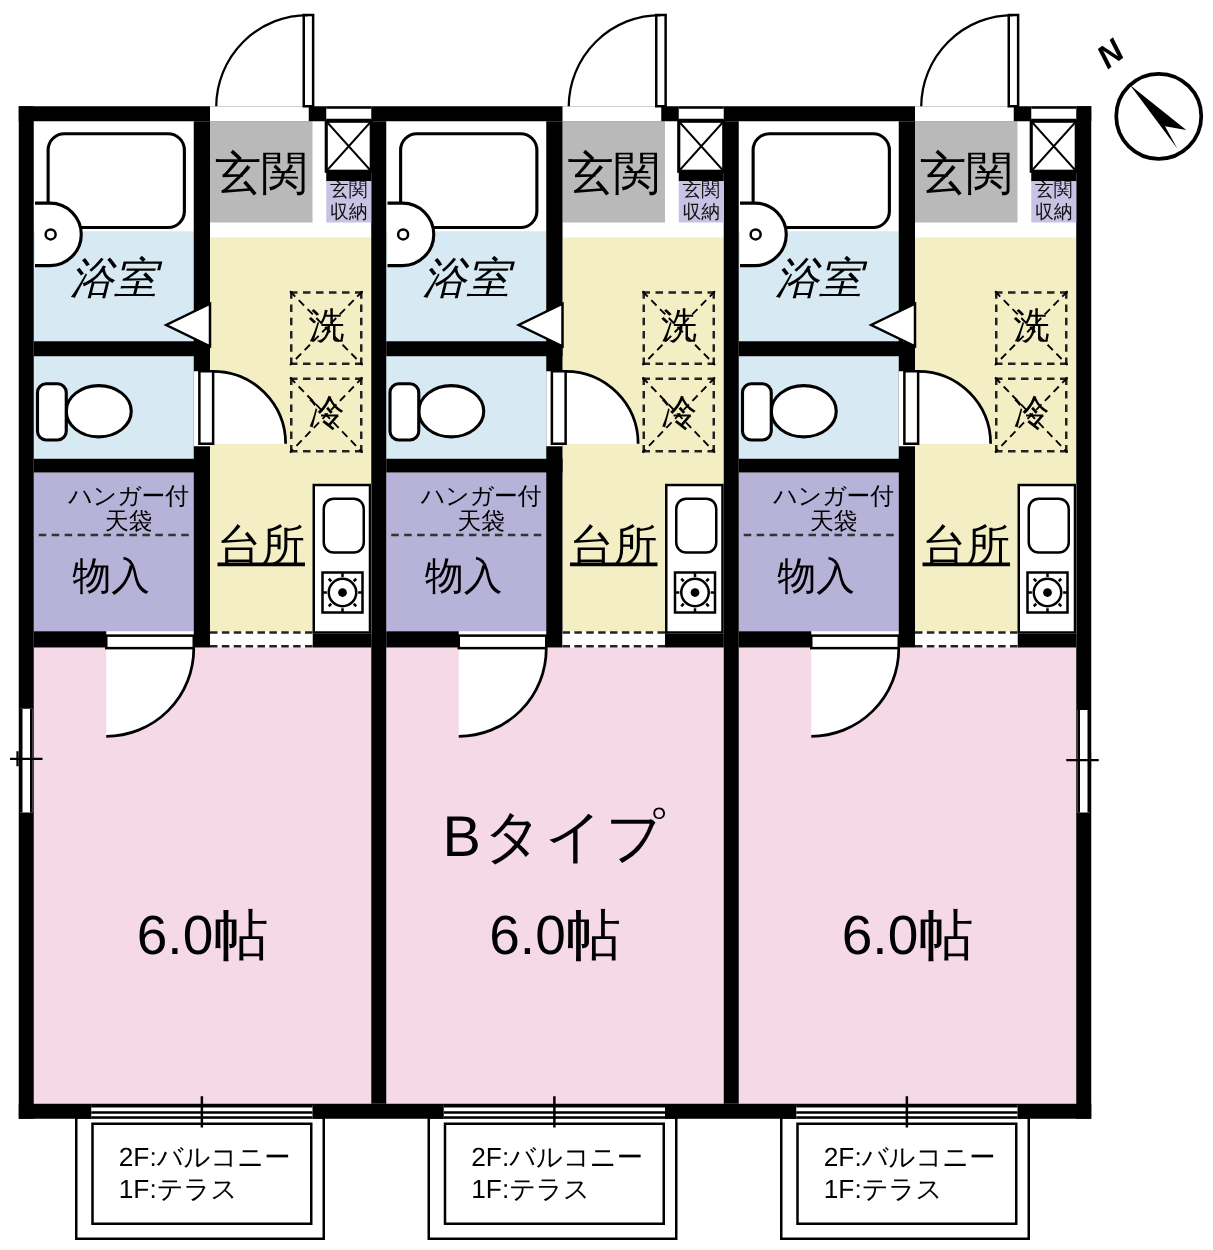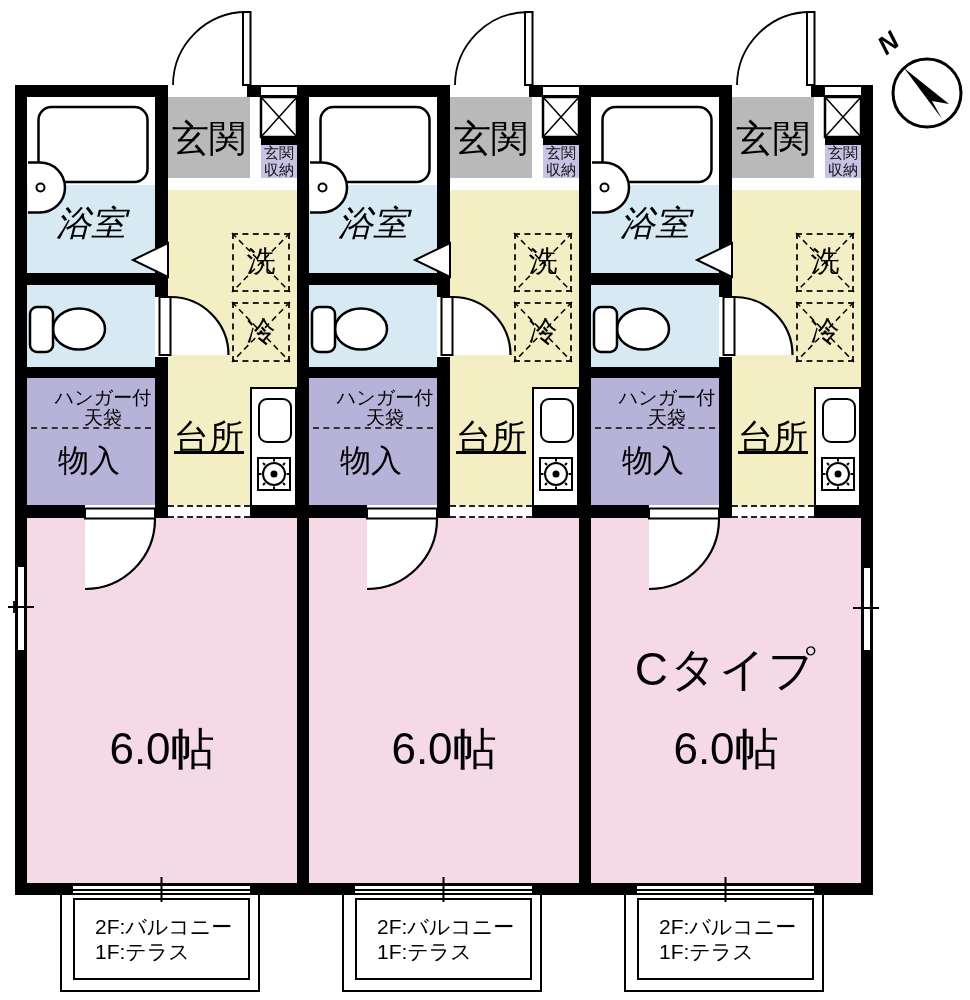--- a/index.html
+++ b/index.html
@@ -167,20 +167,21 @@
     <div class="abs gs-label">玄関
 収納</div>
     <div class="lbl genkan-lbl2">玄関</div>
     <div class="lbl bath-lbl">浴室</div>
     <div class="lbl wash-lbl">洗</div>
     <div class="lbl fridge-lbl">冷</div>
     <div class="lbl kitchen-lbl">台所</div>
     <div class="lbl hanger-lbl">ハンガー付
 天袋</div>
     <div class="lbl mono-lbl">物入</div>
+    <div class="lbl type-lbl">Bタイプ</div>
     <div class="lbl size-lbl">6.0帖</div>
   </div>
 
   <div class="unit" id="u2">
     <div class="abs" style="left:0;top:433px;width:270px;height:365px;background:#f5d9e6;z-index:10;"></div>
     <div class="abs bath"></div>
     <div class="abs wc"></div>
     <div class="abs closet">
       <div class="closet-div"></div>
     </div>
@@ -211,21 +212,20 @@
     <div class="abs gs-label">玄関
 収納</div>
     <div class="lbl genkan-lbl2">玄関</div>
     <div class="lbl bath-lbl">浴室</div>
     <div class="lbl wash-lbl">洗</div>
     <div class="lbl fridge-lbl">冷</div>
     <div class="lbl kitchen-lbl">台所</div>
     <div class="lbl hanger-lbl">ハンガー付
 天袋</div>
     <div class="lbl mono-lbl">物入</div>
-    <div class="lbl type-lbl">Cタイプ</div>
     <div class="lbl size-lbl">6.0帖</div>
   </div>
 
   <div class="abs gwall" id="wall-top"></div>
   <div class="abs gwall" id="wall-bottom"></div>
   <div class="abs gwall" id="wall-left"></div>
   <div class="abs gwall" id="wall-right"></div>
   <div class="abs gwall" id="wall-div1"></div>
   <div class="abs gwall" id="wall-div2"></div>
   <div class="abs sidewin" id="win-left"></div>

